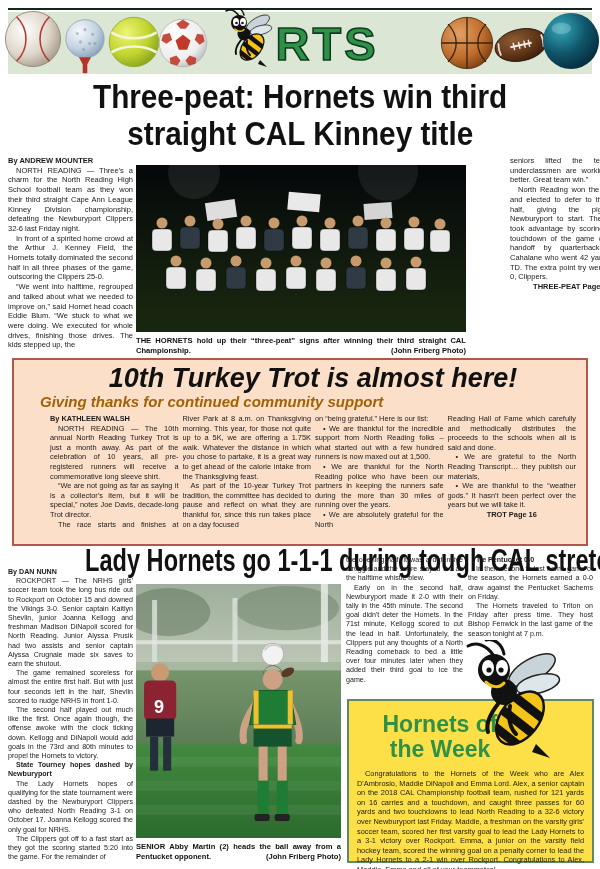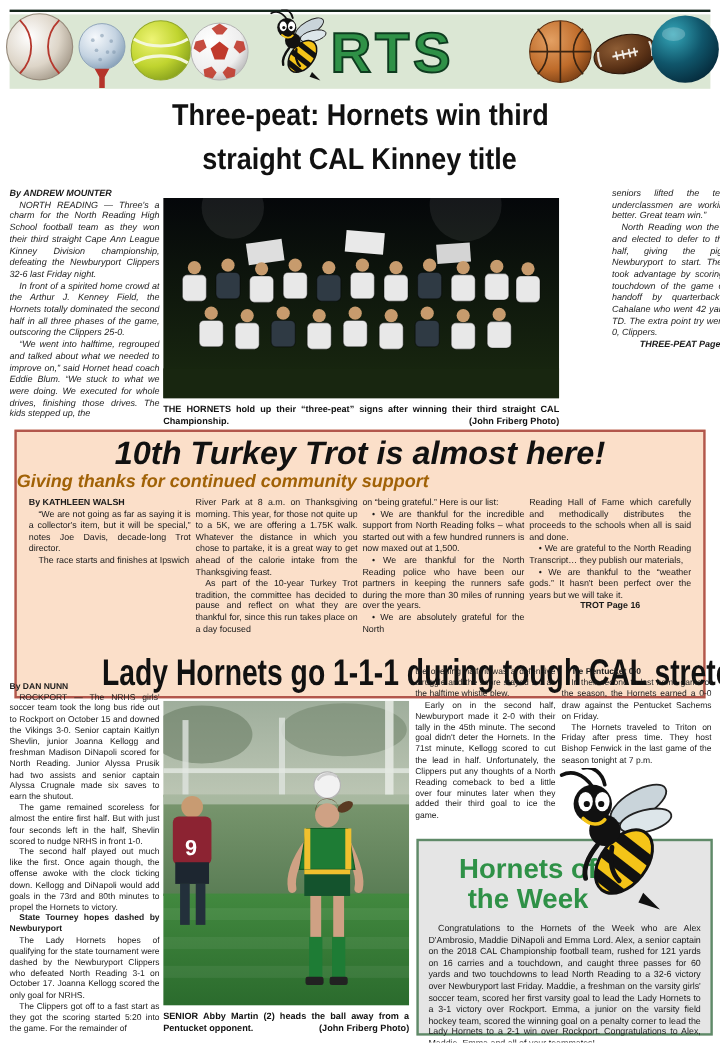--- a/index.html
+++ b/index.html
@@ -9,55 +9,55 @@
   .masthead{position:absolute;left:8px;top:8px;width:584px;height:66px;}
   .mast-rule{position:absolute;top:0;left:0;right:0;height:2px;background:#15271c;}
   .band{position:absolute;top:4px;left:0;right:0;bottom:0;background:#dbe7d4;}
   .ball{position:absolute;}
   .mast-title{position:absolute;left:0;right:0;top:4px;bottom:0;display:flex;align-items:center;justify-content:center;z-index:2;}
   .mast-letters{font-size:47px;font-weight:800;letter-spacing:3px;color:#2f9147;
                 -webkit-text-stroke:1.6px #0e3b1f;line-height:1;}
   .mast-hornet{width:50px;height:62px;margin:-10px 2px 0;}
   
   .headline1{position:absolute;left:0;top:78px;width:600px;text-align:center;font-weight:800;
-             font-size:25px;line-height:37px;color:#111;}
+             font-size:33px;line-height:37px;color:#111;}
   .headline1 span{display:inline-block;transform:scaleX(.9);transform-origin:center;white-space:nowrap;}
   .headline2{position:absolute;left:0;top:545px;width:600px;text-align:center;font-weight:800;
              font-size:31px;line-height:32px;color:#111;}
   .headline2 span{display:inline-block;transform:scaleX(.76);transform-origin:center;white-space:nowrap;}
   
   .col p{margin:0;text-align:justify;text-indent:8px;}
-  .s1 p{font-size:7.5px;line-height:9.7px;font-style:italic;}
+  .s1 p{font-size:7.5px;line-height:9.7px;}
   .s2 p{font-size:7.1px;line-height:9.2px;}
   .trot-cols p{font-size:7.4px;line-height:9.6px;}
   p.cont{text-indent:0;}
   p.subhead{font-weight:bold;}
   .byline{font-weight:bold;text-align:center;text-indent:0 !important;margin:0 0 1px 0;font-size:7.6px;line-height:10px;}
   .jumpline{font-weight:bold;text-align:center !important;text-indent:0 !important;margin-top:6px;font-size:7.6px;}
   .caption{font-weight:bold;font-size:7.6px;line-height:10px;text-align:justify;color:#111;}
   .credit{float:right;font-weight:bold;}
   
   .story1-col1{position:absolute;left:8px;top:156px;width:125px;height:232px;overflow:hidden;}
   .photo1{position:absolute;left:136px;top:165px;width:330px;height:167px;}
   .caption1{position:absolute;left:136px;top:336px;width:330px;}
   .story1-col2{position:absolute;left:469px;top:156px;width:124px;height:200px;overflow:hidden;margin-left:41px;}
-  .trot-box{position:absolute;left:12px;top:358px;width:576px;height:224px;box-sizing:border-box;
-            background:#fbdfc9;border:2px solid #b2574c;}
+  .trot-box{position:absolute;left:12px;top:358px;width:576px;height:188px;box-sizing:border-box;
+            background:#fbdfc9;border:2px solid #b2574c;padding-left:26px;}
   .trot-title{margin-top:4px;text-align:center;font-style:italic;font-weight:800;font-size:27px;line-height:29px;color:#111;}
   .trot-subtitle{text-align:left;font-style:italic;font-weight:800;font-size:15px;line-height:17px;color:#a16207;}
   .trot-cols{display:flex;gap:4px;padding:4px 10px 0 10px;}
   .trot-cols .col{flex:1;height:116px;overflow:hidden;}
   .story2-col1{position:absolute;left:8px;top:568px;width:125px;height:298px;overflow:hidden;}
   .photo2{position:absolute;left:136px;top:584px;width:205px;height:254px;}
   .caption2{position:absolute;left:136px;top:842px;width:205px;}
   .story2-col3{position:absolute;left:346px;top:556px;width:117px;height:142px;overflow:hidden;}
   .story2-col4{position:absolute;left:468px;top:556px;width:125px;height:95px;overflow:hidden;}
   
   .hotw{position:absolute;left:347px;top:699px;width:247px;height:164px;box-sizing:border-box;
-        background:#e5e5e5;border:2px solid #5f8a68;}
+        background:#fde047;border:2px solid #5f8a68;}
   .hotw-title{margin:11px 0 0 16px;width:150px;text-align:center;font-weight:800;
               font-size:23px;line-height:25px;color:#2f9147;}
   .hotw-body{margin:7px 8px 0 8px;font-size:7.4px;line-height:9.6px;text-align:justify;text-indent:8px;}
   .hornet2{position:absolute;left:462px;top:640px;width:104px;height:120px;z-index:3;}
   svg{display:block;}
 </style>
 </head>
 <body>
 
 <svg width="0" height="0" style="position:absolute" aria-hidden="true">
@@ -270,20 +270,21 @@
     <p>North Reading won the coin toss and elected to defer to the second half, giving the pigskin to Newburyport to start. The Clippers took advantage by scoring the first touchdown of the game on a fake handoff by quarterback Charles Cahalane who went 42 yards for the TD. The extra point try went wide; 6-0, Clippers.</p>
     <p class="jumpline">THREE-PEAT Page 16</p>
   </div>
 
   <div class="trot-box">
     <div class="trot-title">10th Turkey Trot is almost here!</div>
     <div class="trot-subtitle">Giving thanks for continued community support</div>
     <div class="trot-cols">
       <div class="col">
         <p class="byline">By KATHLEEN WALSH</p>
+        <p>NORTH READING — The 10th annual North Reading Turkey Trot is just a month away.  As part of the celebration of 10 years, all pre-registered runners will receive a commemorative long sleeve shirt.</p>
         <p>“We are not going as far as saying it is a collector's item, but it will be special,” notes Joe Davis, decade-long Trot director.</p>
         <p>The race starts and finishes at Ipswich</p>
       </div>
       <div class="col">
         <p class="cont">River Park at 8 a.m. on Thanksgiving morning. This year, for those not quite up to a 5K, we are offering a 1.75K walk. Whatever the distance in which you chose to partake, it is a great way to get ahead of the calorie intake from the Thanksgiving feast.</p>
         <p>As part of the 10-year Turkey Trot tradition, the committee has decided to pause and reflect on what they are thankful for, since this run takes place on a day focused</p>
       </div>
       <div class="col">
         <p class="cont">on “being grateful.” Here is our list:</p>
         <p>• We are thankful for the incredible support from North Reading folks – what started out with a few hundred runners is now maxed out at 1,500.</p>

